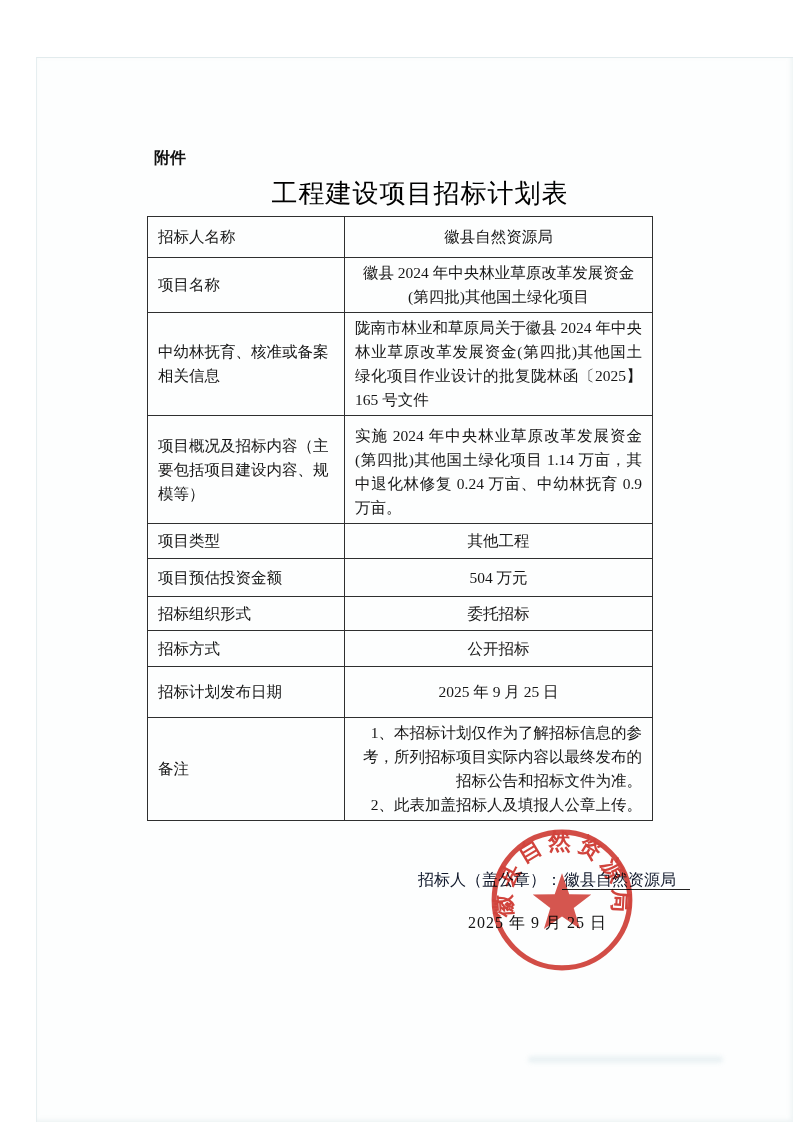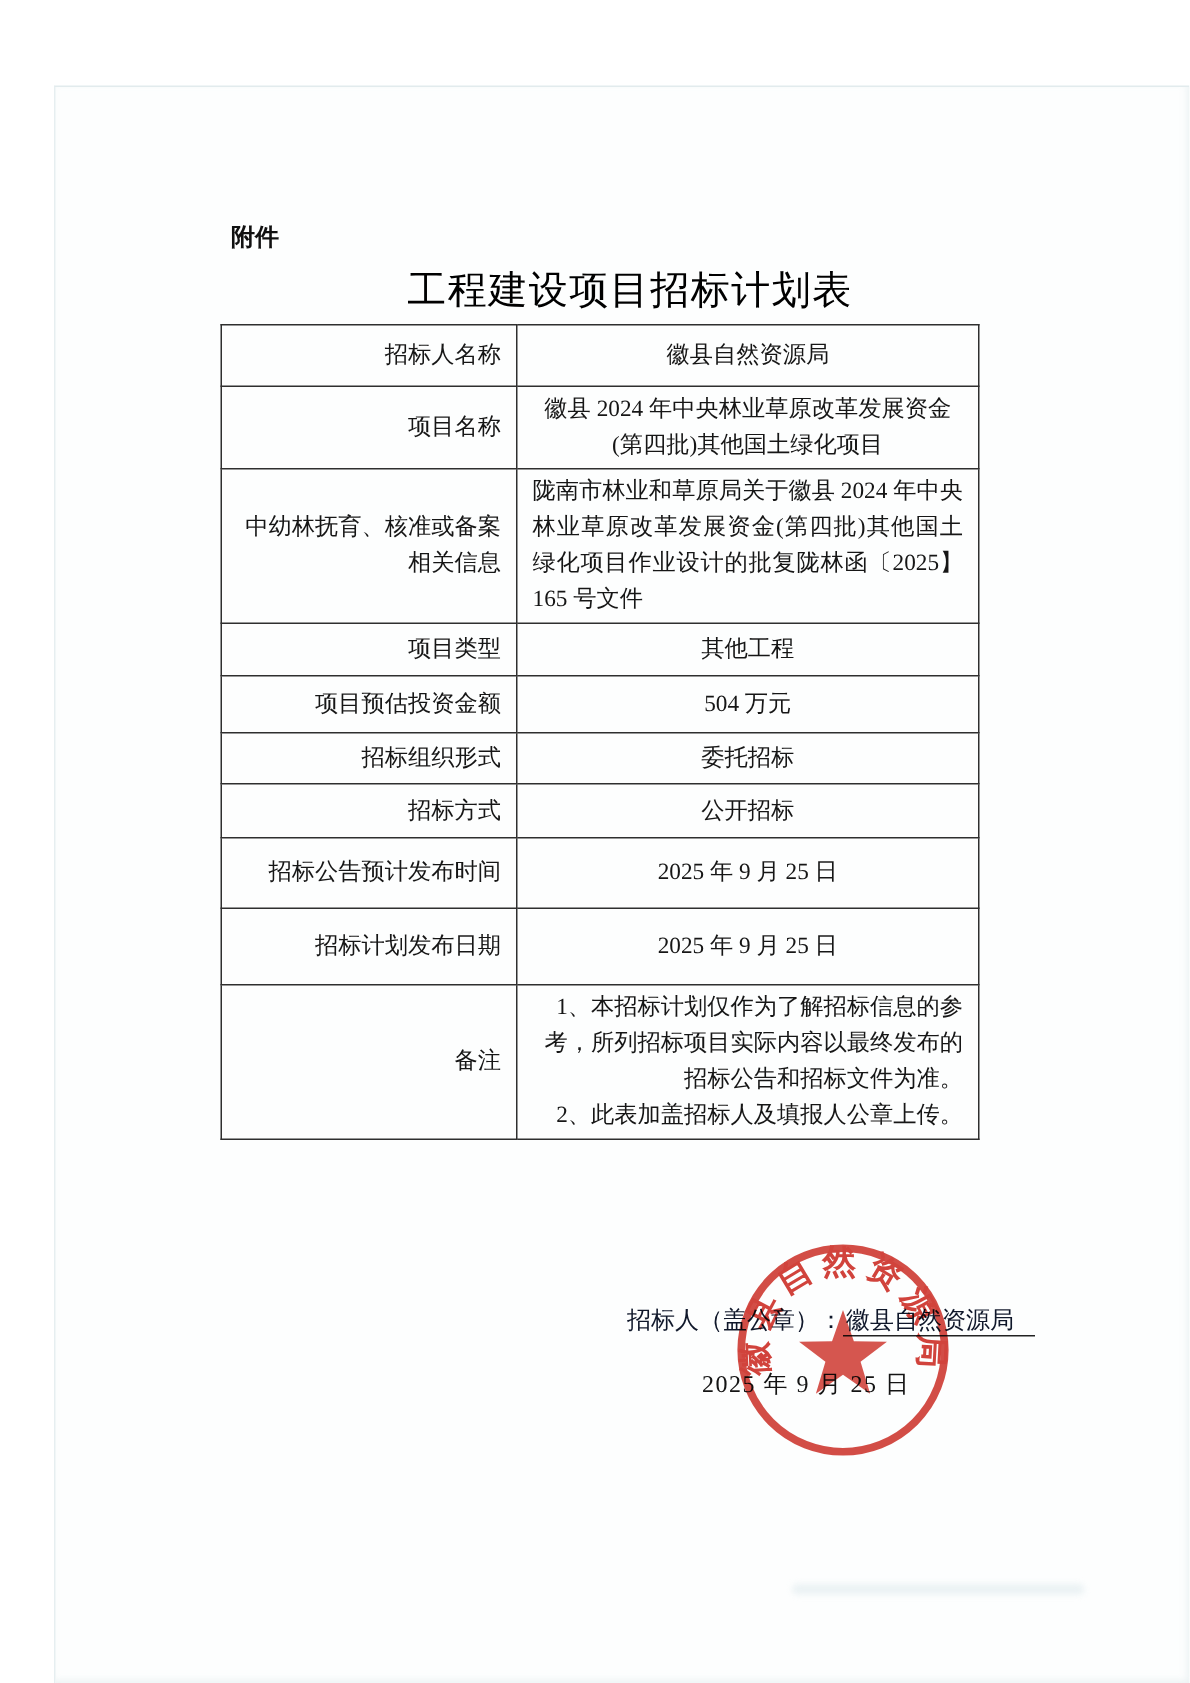--- a/index.html
+++ b/index.html
@@ -30,21 +30,21 @@
   table.plan{
     position:absolute;left:147px;top:216px;width:506px;
     border-collapse:collapse;table-layout:fixed;
   }
   table.plan td{
     border:1px solid #2f2f2f;
     font-size:15.5px;line-height:1.55;
     padding:3px 10px;vertical-align:middle;color:#161616;
   }
   table.plan{border:1.5px solid #2a2a2a;}
-  td.lbl{width:176px;text-align:right;}
+  td.lbl{width:176px;text-align:left;}
   td.val{text-align:center;}
   tr.left td.val{text-align:justify;text-justify:inter-ideograph;}
   tr.remark td.val{white-space:pre-line;text-align:right;}
   .footer-sign{
     position:absolute;left:418px;top:870px;
     font-size:16px;color:#0f172a;white-space:nowrap;
   }
   .footer-sign .signer{
     border-bottom:1.3px solid #222;
     padding:0 14px 1px 2px;
@@ -78,39 +78,39 @@
       <td class="val">徽县自然资源局</td>
     </tr>
     <tr style="height:51px">
       <td class="lbl">项目名称</td>
       <td class="val">徽县 2024 年中央林业草原改革发展资金(第四批)其他国土绿化项目</td>
     </tr>
     <tr class="left" style="height:75px">
       <td class="lbl">中幼林抚育、核准或备案相关信息</td>
       <td class="val">陇南市林业和草原局关于徽县 2024 年中央林业草原改革发展资金(第四批)其他国土绿化项目作业设计的批复陇林函〔2025】165 号文件</td>
     </tr>
+    <tr class="left" style="height:85px">
+      <td class="lbl">项目概况及招标内容（主要包括项目建设内容、规模等）</td>
+      <td class="val" style="vertical-align:top;padding-top:8px">实施 2024 年中央林业草原改革发展资金(第四批)其他国土绿化项目 1.14 万亩，其中退化林修复 0.24 万亩、中幼林抚育 0.9 万亩。</td>
+    </tr>
     <tr style="height:35px">
       <td class="lbl">项目类型</td>
       <td class="val">其他工程</td>
     </tr>
     <tr style="height:38px">
       <td class="lbl">项目预估投资金额</td>
       <td class="val">504 万元</td>
     </tr>
     <tr style="height:34px">
       <td class="lbl">招标组织形式</td>
       <td class="val">委托招标</td>
     </tr>
     <tr style="height:36px">
       <td class="lbl">招标方式</td>
       <td class="val">公开招标</td>
-    </tr>
-    <tr style="height:47px">
-      <td class="lbl">招标公告预计发布时间</td>
-      <td class="val">2025 年 9 月 25 日</td>
     </tr>
     <tr style="height:51px">
       <td class="lbl">招标计划发布日期</td>
       <td class="val">2025 年 9 月 25 日</td>
     </tr>
     <tr class="remark" style="height:85px">
       <td class="lbl">备注</td>
       <td class="val">1、本招标计划仅作为了解招标信息的参考，所列招标项目实际内容以最终发布的招标公告和招标文件为准。
 2、此表加盖招标人及填报人公章上传。</td>
     </tr>

